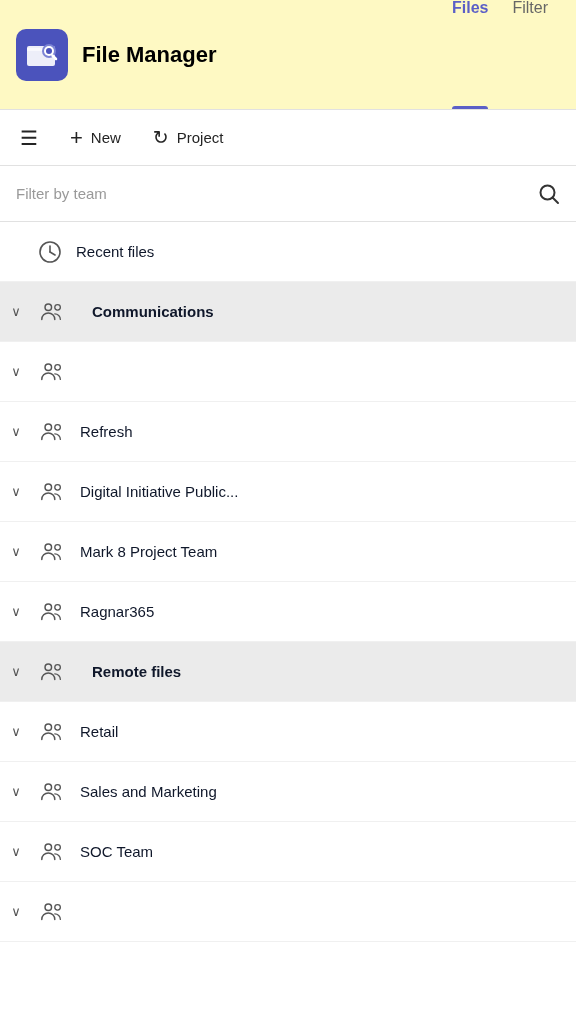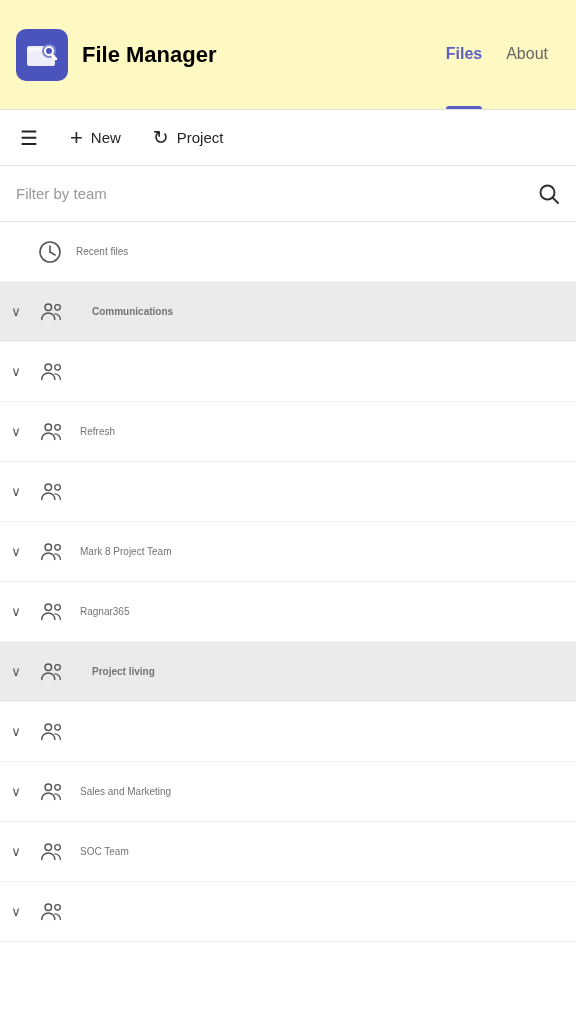--- a/index.html
+++ b/index.html
@@ -56,21 +56,20 @@
       height: 100%;
       padding-bottom: 0;
     }
 
     .nav-tab {
       display: flex;
       flex-direction: column;
       align-items: center;
       padding: 0 12px;
       height: 110px;
-      justify-content: center;
       cursor: pointer;
       position: relative;
     }
 
     .nav-tab.active .nav-tab-label {
       color: #5b5fc7;
       font-weight: 600;
     }
 
     .nav-tab.active::after {
@@ -181,22 +180,22 @@
 
     .list-item .team-icon {
       width: 40px;
       display: flex;
       align-items: center;
       justify-content: center;
       flex-shrink: 0;
     }
 
     .list-item .item-label {
-      font-size: 10px;
-      color: #737373;
+      font-size: 15px;
+      color: #0f172a;
       flex: 1;
       padding-left: 8px;
     }
 
     .list-item.highlighted .item-label {
       font-weight: 700;
       margin-left: 12px;
     }
 
     .recent-icon {
@@ -227,21 +226,21 @@
       <circle cx="24" cy="13" r="3" fill="#4b53bc"></circle>
       <line x1="27.5" y1="17.5" x2="31" y2="21" stroke="white" stroke-width="2.5" stroke-linecap="round"></line>
     </svg>
   </div>
   <span class="header-title">File Manager</span>
   <nav class="header-nav">
     <div class="nav-tab active">
       <span class="nav-tab-label">Files</span>
     </div>
     <div class="nav-tab">
-      <span class="nav-tab-label">About</span>
+      <span class="nav-tab-label">Filter</span>
     </div>
   </nav>
 </header>
 
 <div class="toolbar">
   <button class="toolbar-btn">
     <span class="icon-text">☰</span>
   </button>
   <button class="toolbar-btn">
     <span class="icon-text" style="font-size:22px;">+</span>
@@ -317,20 +316,21 @@
       <div class="chevron">∨</div>
       <div class="team-icon">
         <svg class="team-svg" viewBox="0 0 28 28" fill="none" xmlns="http://www.w3.org/2000/svg">
 
     <circle cx="10" cy="9" r="3.5" stroke="#555" stroke-width="1.6" fill="none"></circle>
     <path d="M3 22c0-3.866 3.134-7 7-7s7 3.134 7 7" stroke="#555" stroke-width="1.6" fill="none" stroke-linecap="round"></path>
     <circle cx="20" cy="9" r="3" stroke="#555" stroke-width="1.4" fill="none"></circle>
     <path d="M23 22c0-3.314-2.686-6-6-6" stroke="#555" stroke-width="1.4" fill="none" stroke-linecap="round"></path>
   </svg>
       </div>
+      <span class="item-label">Digital Initiative Public...</span>
     </li>
     <li class="list-item">
       <div class="chevron">∨</div>
       <div class="team-icon">
         <svg class="team-svg" viewBox="0 0 28 28" fill="none" xmlns="http://www.w3.org/2000/svg">
 
     <circle cx="10" cy="9" r="3.5" stroke="#555" stroke-width="1.6" fill="none"></circle>
     <path d="M3 22c0-3.866 3.134-7 7-7s7 3.134 7 7" stroke="#555" stroke-width="1.6" fill="none" stroke-linecap="round"></path>
     <circle cx="20" cy="9" r="3" stroke="#555" stroke-width="1.4" fill="none"></circle>
     <path d="M23 22c0-3.314-2.686-6-6-6" stroke="#555" stroke-width="1.4" fill="none" stroke-linecap="round"></path>
@@ -355,33 +355,34 @@
       <div class="chevron">∨</div>
       <div class="team-icon">
         <svg class="team-svg" viewBox="0 0 28 28" fill="none" xmlns="http://www.w3.org/2000/svg">
 
     <circle cx="10" cy="9" r="3.5" stroke="#555" stroke-width="1.6" fill="none"></circle>
     <path d="M3 22c0-3.866 3.134-7 7-7s7 3.134 7 7" stroke="#555" stroke-width="1.6" fill="none" stroke-linecap="round"></path>
     <circle cx="20" cy="9" r="3" stroke="#555" stroke-width="1.4" fill="none"></circle>
     <path d="M23 22c0-3.314-2.686-6-6-6" stroke="#555" stroke-width="1.4" fill="none" stroke-linecap="round"></path>
   </svg>
       </div>
-      <span class="item-label">Project living</span>
-    </li>
-    <li class="list-item">
-      <div class="chevron">∨</div>
-      <div class="team-icon">
-        <svg class="team-svg" viewBox="0 0 28 28" fill="none" xmlns="http://www.w3.org/2000/svg">
-
-    <circle cx="10" cy="9" r="3.5" stroke="#555" stroke-width="1.6" fill="none"></circle>
-    <path d="M3 22c0-3.866 3.134-7 7-7s7 3.134 7 7" stroke="#555" stroke-width="1.6" fill="none" stroke-linecap="round"></path>
-    <circle cx="20" cy="9" r="3" stroke="#555" stroke-width="1.4" fill="none"></circle>
-    <path d="M23 22c0-3.314-2.686-6-6-6" stroke="#555" stroke-width="1.4" fill="none" stroke-linecap="round"></path>
-  </svg>
-      </div>
+      <span class="item-label">Remote files</span>
+    </li>
+    <li class="list-item">
+      <div class="chevron">∨</div>
+      <div class="team-icon">
+        <svg class="team-svg" viewBox="0 0 28 28" fill="none" xmlns="http://www.w3.org/2000/svg">
+
+    <circle cx="10" cy="9" r="3.5" stroke="#555" stroke-width="1.6" fill="none"></circle>
+    <path d="M3 22c0-3.866 3.134-7 7-7s7 3.134 7 7" stroke="#555" stroke-width="1.6" fill="none" stroke-linecap="round"></path>
+    <circle cx="20" cy="9" r="3" stroke="#555" stroke-width="1.4" fill="none"></circle>
+    <path d="M23 22c0-3.314-2.686-6-6-6" stroke="#555" stroke-width="1.4" fill="none" stroke-linecap="round"></path>
+  </svg>
+      </div>
+      <span class="item-label">Retail</span>
     </li>
     <li class="list-item">
       <div class="chevron">∨</div>
       <div class="team-icon">
         <svg class="team-svg" viewBox="0 0 28 28" fill="none" xmlns="http://www.w3.org/2000/svg">
 
     <circle cx="10" cy="9" r="3.5" stroke="#555" stroke-width="1.6" fill="none"></circle>
     <path d="M3 22c0-3.866 3.134-7 7-7s7 3.134 7 7" stroke="#555" stroke-width="1.6" fill="none" stroke-linecap="round"></path>
     <circle cx="20" cy="9" r="3" stroke="#555" stroke-width="1.4" fill="none"></circle>
     <path d="M23 22c0-3.314-2.686-6-6-6" stroke="#555" stroke-width="1.4" fill="none" stroke-linecap="round"></path>

